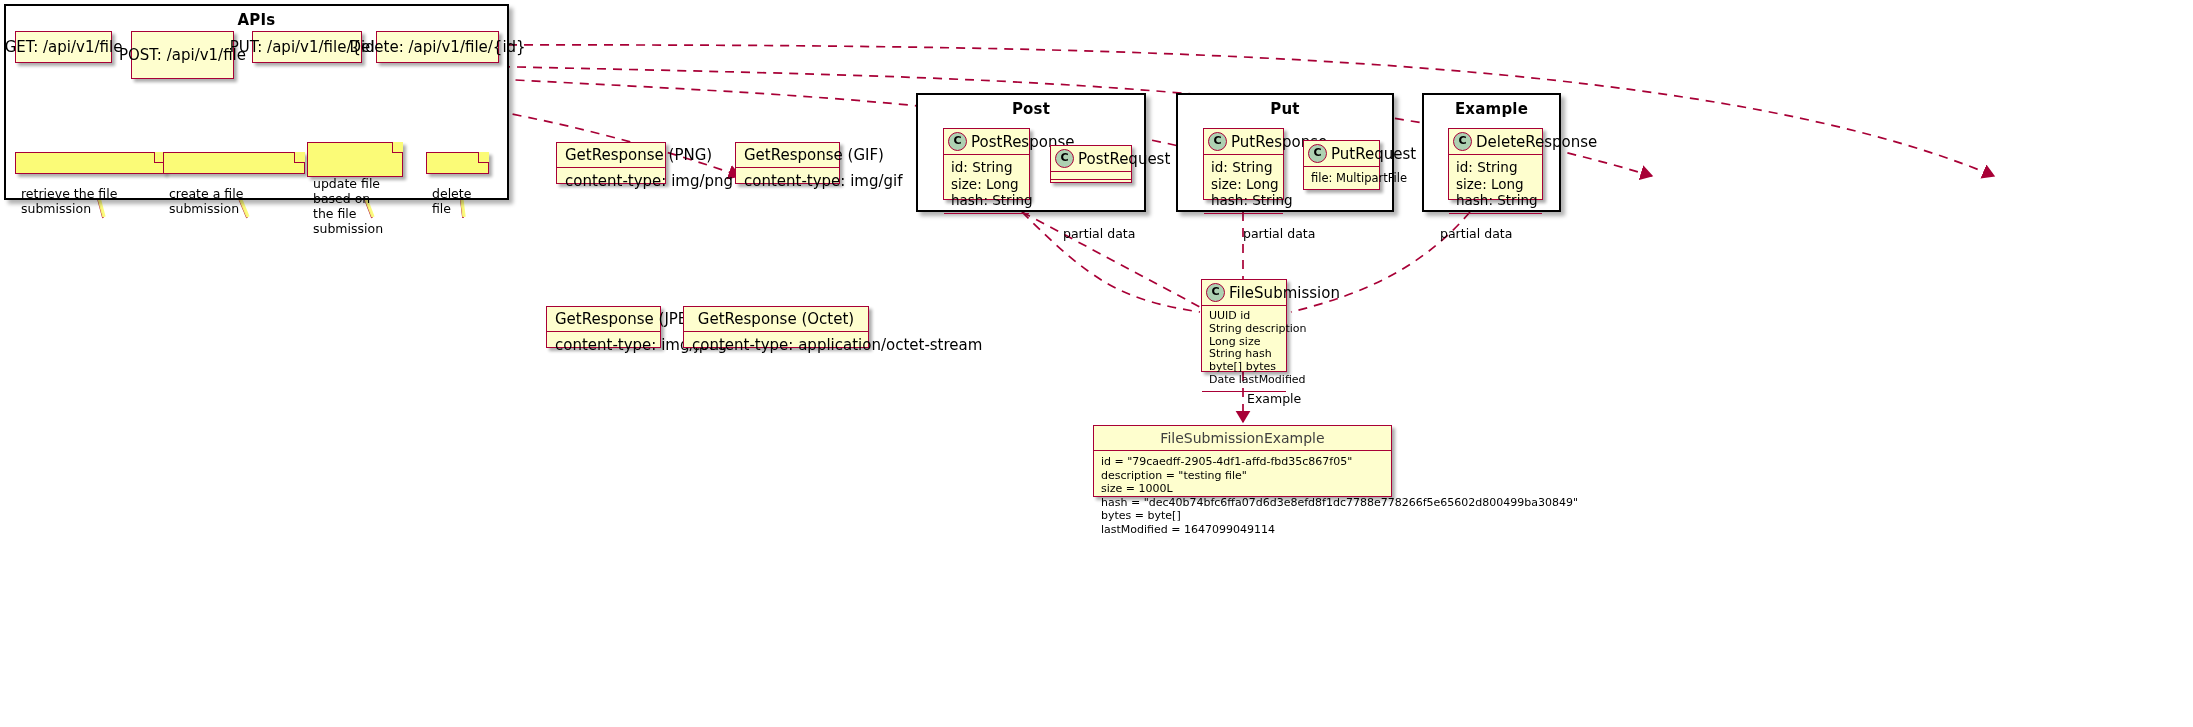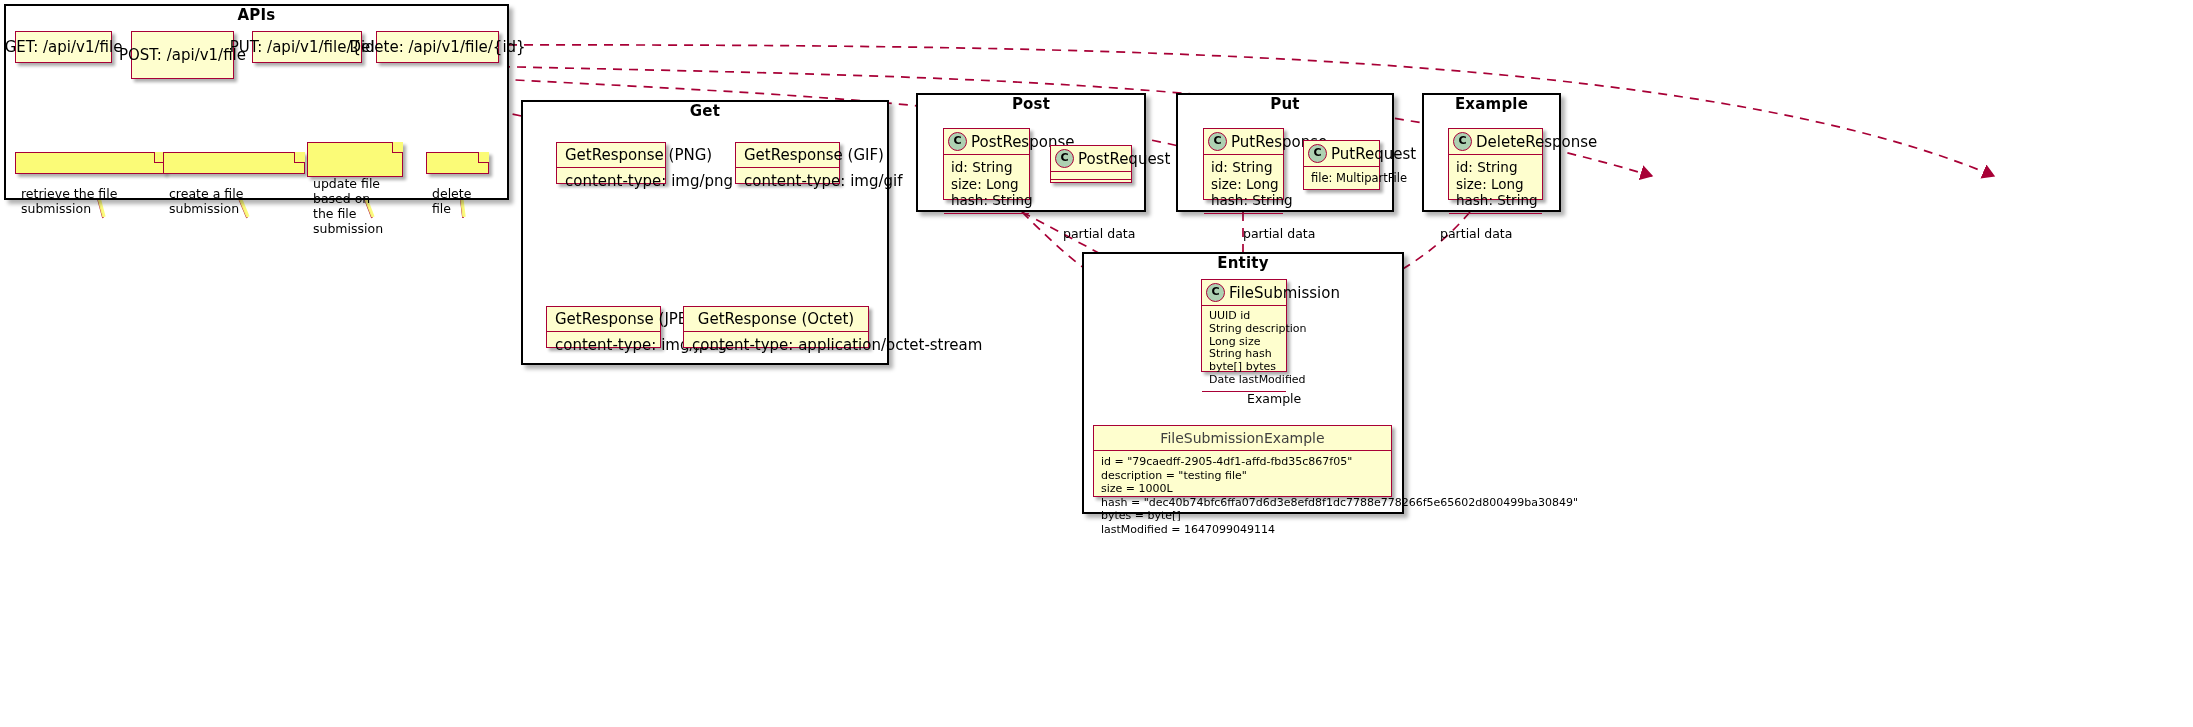--- a/index.html
+++ b/index.html
@@ -35,20 +35,21 @@
     border: 2px solid #000000;
     box-shadow: 4px 4px 4px rgba(0,0,0,0.30);
     z-index: 2;
     box-sizing: border-box;
   }
   .package > .pkg-title {
     text-align: center;
     font-weight: bold;
     font-size: 15px;
     color: #000000;
+    padding-top: 5px;
     letter-spacing: 0.2px;
   }
   
   .uclass {
     position: absolute;
     background: #FEFECE;
     border: 1.5px solid #A80036;
     box-shadow: 3px 3px 3px rgba(0,0,0,0.33);
     box-sizing: border-box;
     z-index: 3;
@@ -258,23 +259,20 @@
   <div class="note" style="left:307px; top:142px; width:96px; height:35px;">
     <span class="fold"></span>
     <span>update file based on
 the file submission</span>
   </div>
   <div class="note" style="left:426px; top:152px; width:63px; height:22px;">
     <span class="fold"></span>
     <span>delete file</span>
   </div>
 
-  <div class="package" style="left:521px; top:100px; width:368px; height:265px;">
-    <div class="pkg-title">Get</div>
-  </div>
 
   <div class="pbox" style="left:556px; top:142px; width:110px; height:42px;">
     <div class="ptitle">GetResponse (PNG)</div>
     <div class="pbody">content-type: img/png</div>
   </div>
   <div class="pbox" style="left:691px; top:142px; width:105px; height:42px;margin-left:44px;">
     <div class="ptitle">GetResponse (GIF)</div>
     <div class="pbody">content-type: img/gif</div>
   </div>
   <div class="pbox" style="left:546px; top:306px; width:115px; height:42px;">
@@ -355,23 +353,20 @@
       <div>hash: String</div>
     </div>
     <div class="footer"></div>
   </div>
 
   <div class="elabel" style="left:1063px; top:226px;">partial data</div>
   <div class="elabel" style="left:1243px; top:226px;">partial data</div>
   <div class="elabel" style="left:1440px; top:226px;">partial data</div>
   <div class="elabel" style="left:1247px; top:391px;">Example</div>
 
-  <div class="package" style="left:1082px; top:252px; width:322px; height:262px;">
-    <div class="pkg-title">Entity</div>
-  </div>
 
   <div class="uclass" style="left:1201px; top:279px; width:86px; height:93px;">
     <div class="hdr">
       <span class="cicon">C</span>
       <span>FileSubmission</span>
     </div>
     <div class="body" style="font-size:11px;line-height:12.8px;">
       <div>UUID id</div>
       <div>String description</div>
       <div>Long size</div>

